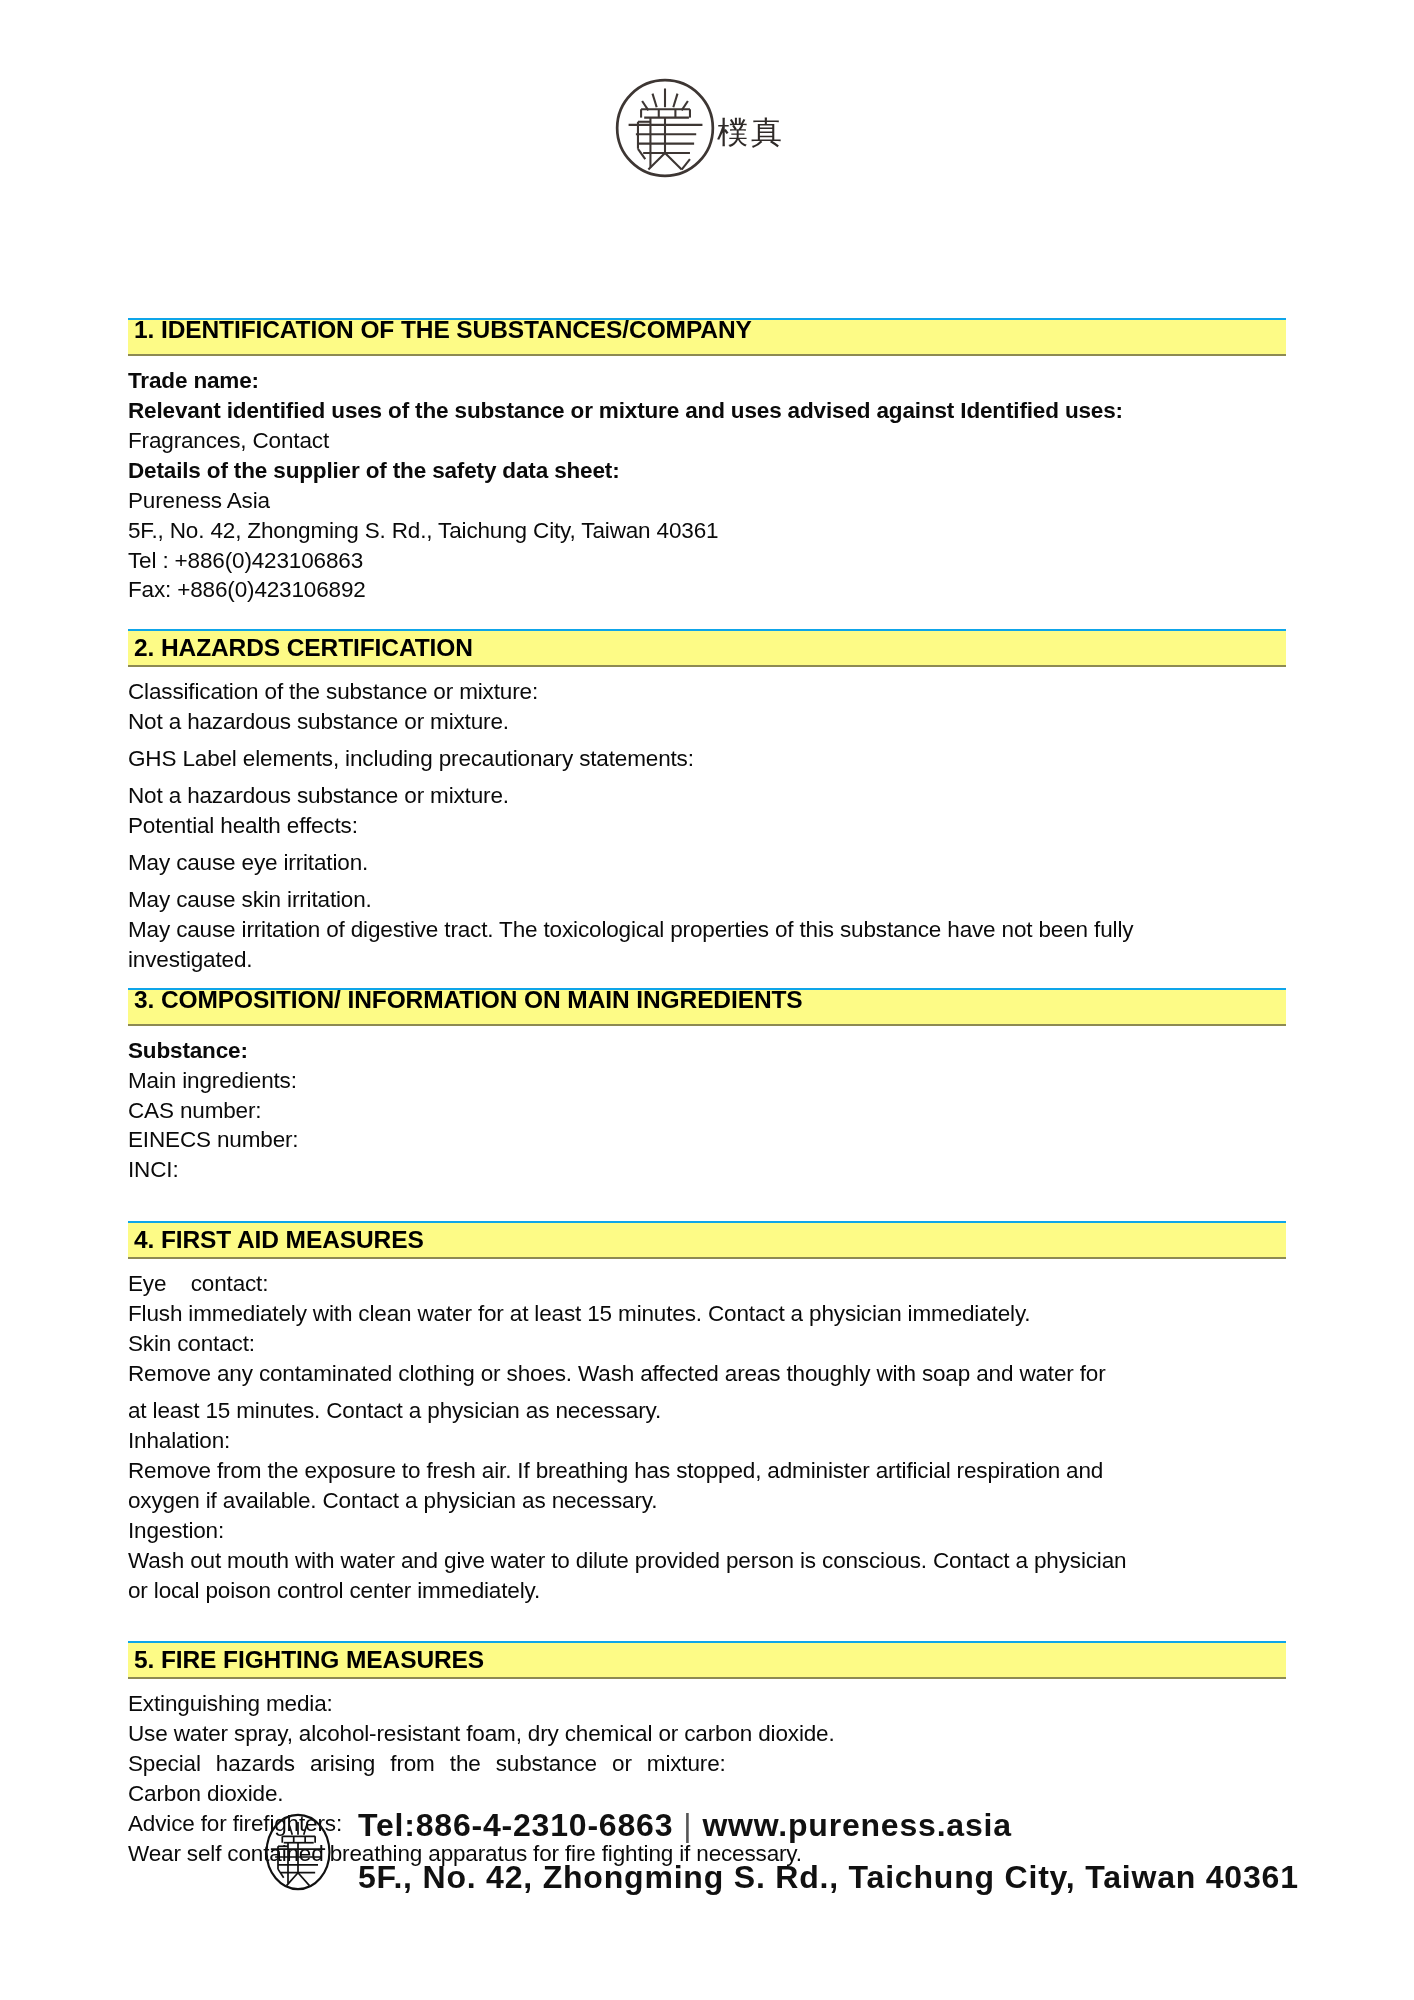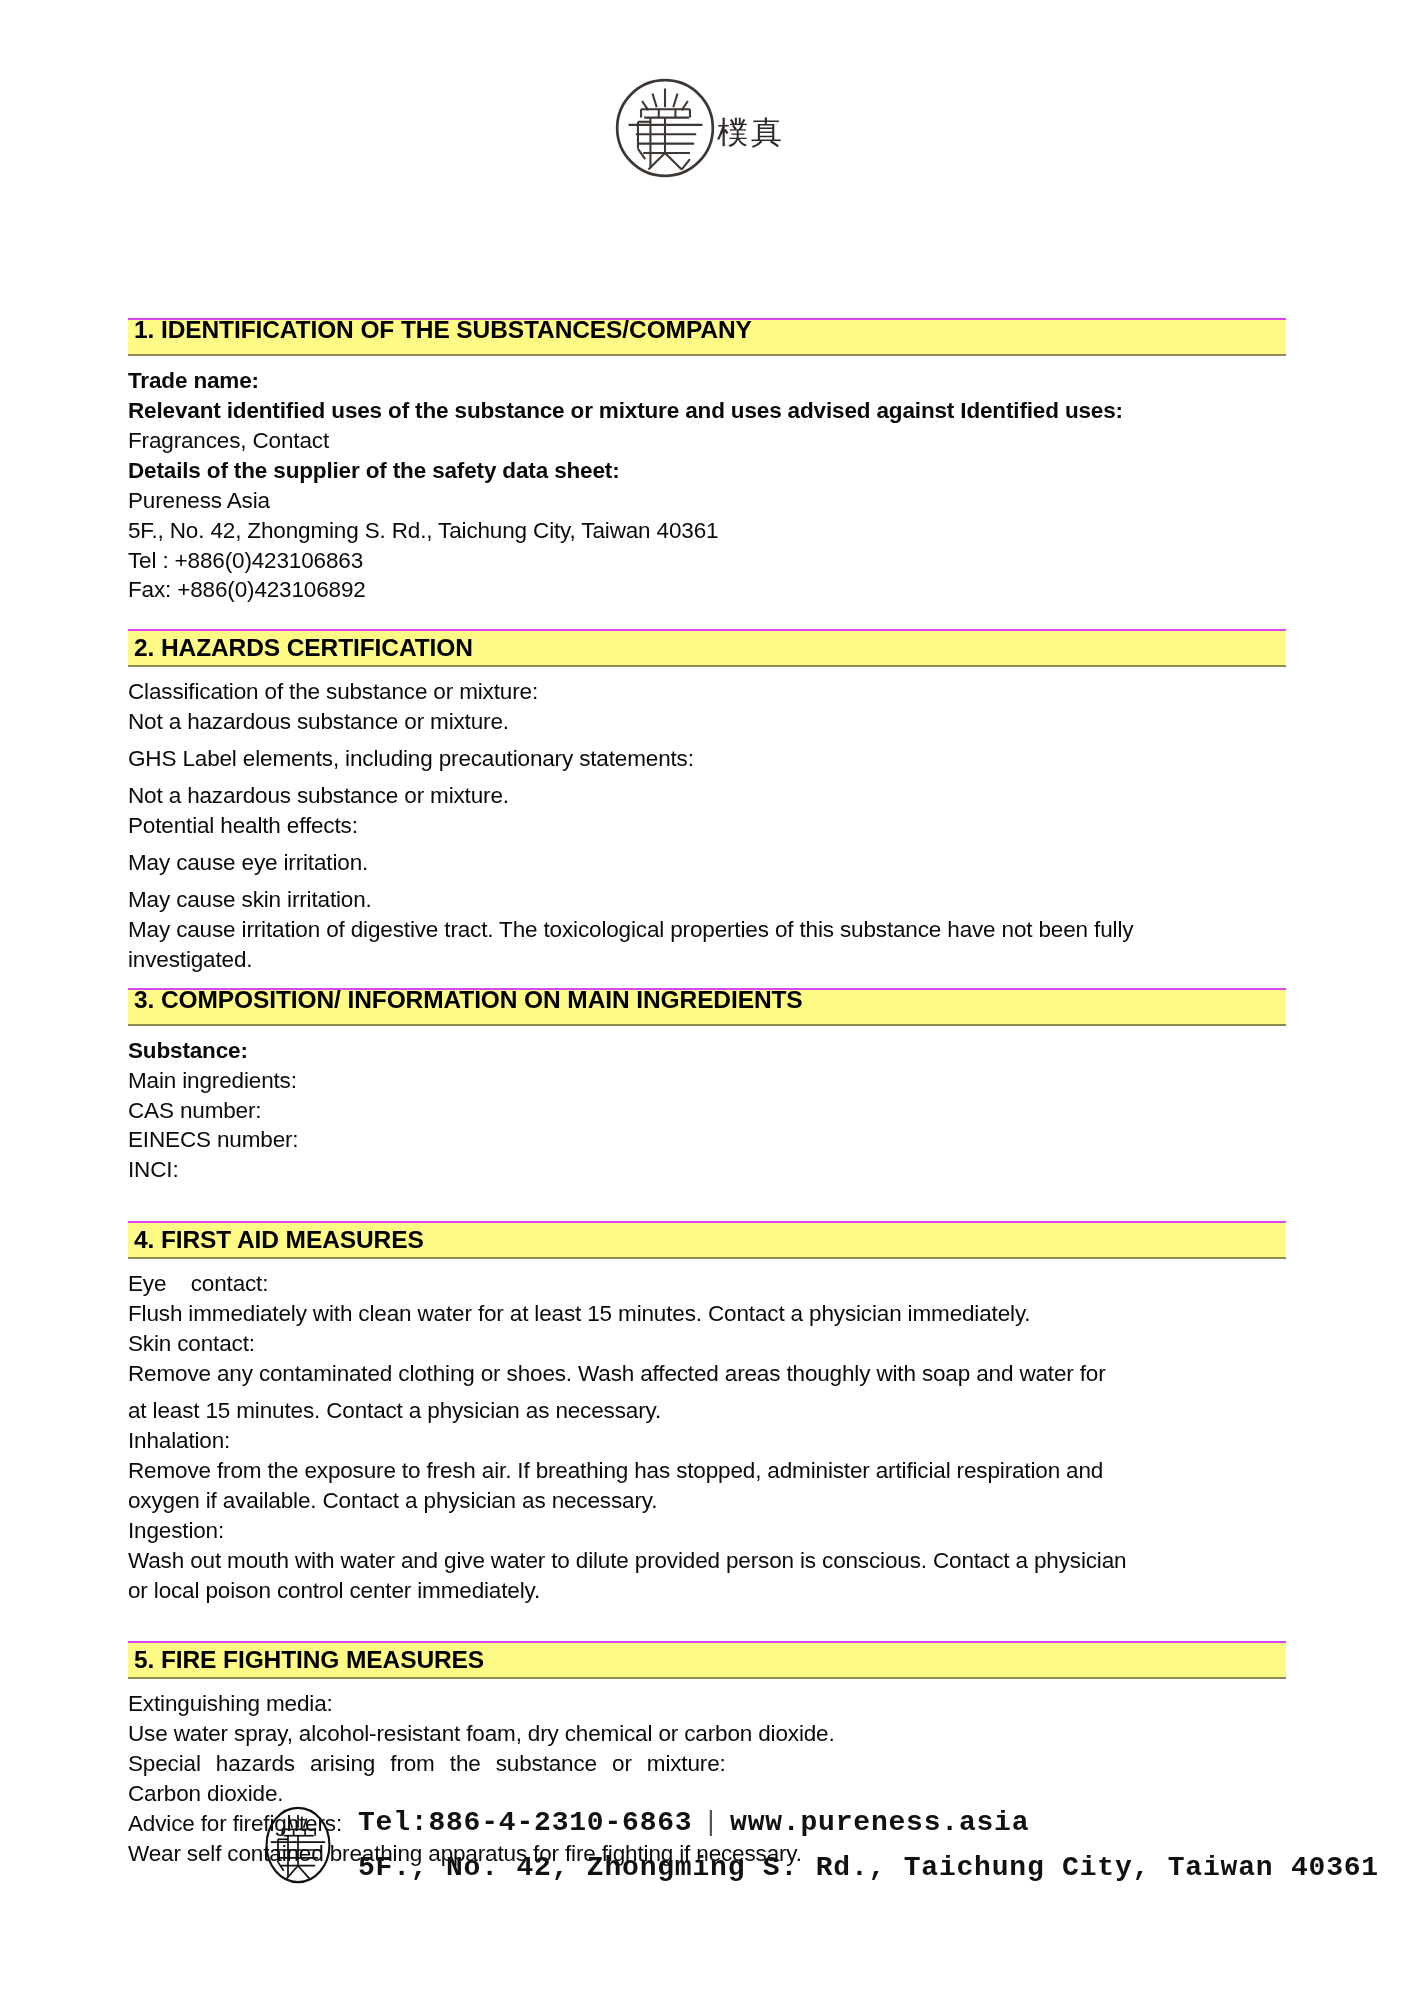--- a/index.html
+++ b/index.html
@@ -82,21 +82,21 @@
   .content {
     position: absolute;
     left: 128px;
     top: 318px;
     width: 1158px;
   }
 
   .sec-head {
     position: relative;
     background: #fdfb86;
-    border-top: 2px solid #d946ef;
+    border-top: 2px solid #0ea5e9;
     border-bottom: 2px solid #8d8a52;
     height: 34px;
     box-sizing: content-box;
     padding: 0;
   }
   .sec-head .sec-title {
     position: absolute;
     left: 6px;
     top: -5px;
     font-size: 24.5px;
@@ -146,24 +146,24 @@
     display: flex;
     align-items: center;
   }
   .footer-logo {
     width: 72px;
     height: 80px;
     margin-right: 24px;
     flex: none;
   }
   .footer-text {
-    font-family: Liberation Mono, monospace;
+    font-family: Liberation Sans, sans-serif;
     font-weight: bold;
     color: #111111;
-    font-size: 28px;
+    font-size: 32px;
     line-height: 1.62;
     letter-spacing: 0.8px;
     white-space: nowrap;
   }
   .footer-divider {
     display: inline-block;
     padding: 0 10px;
     font-weight: normal;
     color: #555;
   }

